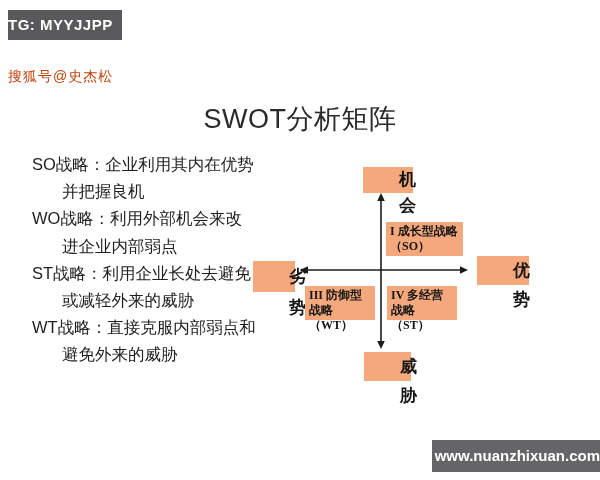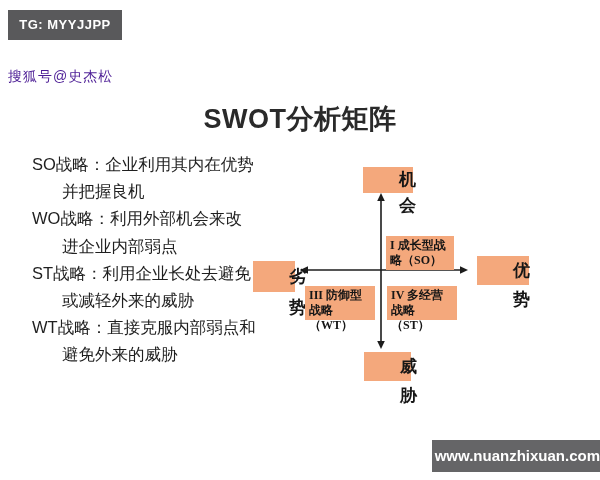--- a/index.html
+++ b/index.html
@@ -12,40 +12,39 @@
     font-family: "Liberation Sans", "DejaVu Sans", sans-serif;
     overflow: hidden;
     margin: 0 auto;
   }
   .badge {
     position: absolute;
     left: 8px; top: 10px;
     width: 114px; height: 30px;
     background: #59595b;
     color: #ffffff;
-    font-size: 13px;
+    font-size: 15px;
     font-weight: bold;
     line-height: 30px;
-    text-align: center;
     letter-spacing: 0.5px;
   }
   .watermark {
     position: absolute;
     left: 8px; top: 68px;
-    color: #4c1d95;
+    color: #c2410c;
     font-size: 14px;
     letter-spacing: 1px;
   }
   .title {
     position: absolute;
     left: 0; top: 101px;
     width: 100%;
     text-align: center;
     font-size: 27px;
-    font-weight: 700;
+    font-weight: 400;
     color: #2a2a2a;
     letter-spacing: 0.5px;
   }
   .strategies {
     position: absolute;
     left: 32px; top: 151px;
     width: 250px;
     font-size: 16.5px;
     line-height: 27.2px;
     color: #1f1f1f;
@@ -73,21 +72,21 @@
     position: absolute;
     background: #f4a87c;
     color: #161616;
     font-family: "Liberation Serif", "DejaVu Serif", serif;
     font-weight: bold;
     font-size: 12px;
     line-height: 15px;
     padding: 2px 4px;
   }
   .quad-2 { left: 305px; top: 226px; width: 68px; height: 34px; }
-  .quad-1 { left: 386px; top: 236px; width: 68px; height: 34px; }
+  .quad-1 { left: 386px; top: 222px; width: 77px; height: 34px; }
   .quad-3 { left: 305px; top: 286px; width: 70px; height: 34px; }
   .quad-4 { left: 387px; top: 286px; width: 70px; height: 34px; }
   .footer {
     position: absolute;
     left: 432px; top: 440px;
     width: 168px; height: 32px;
     background: #656567;
     color: #ffffff;
     font-size: 15px;
     font-weight: bold;

